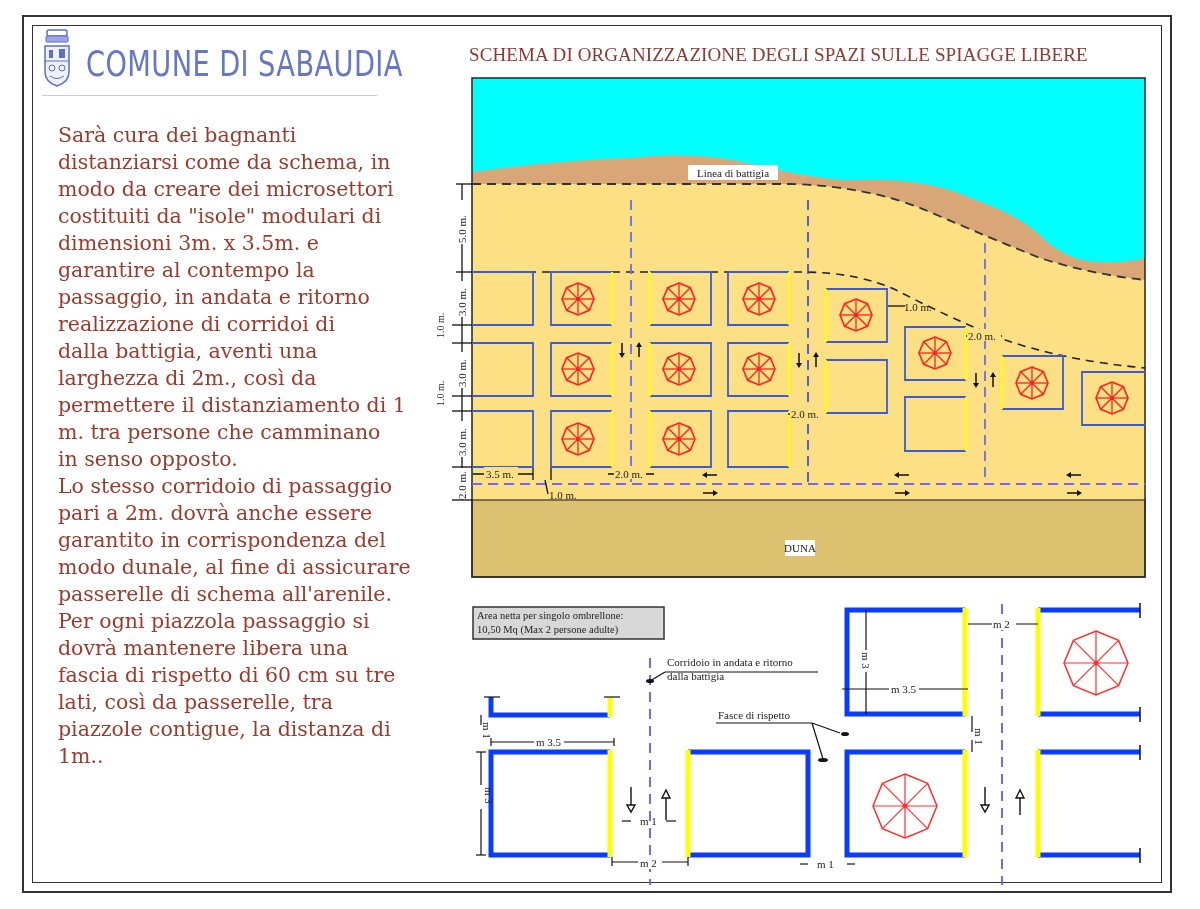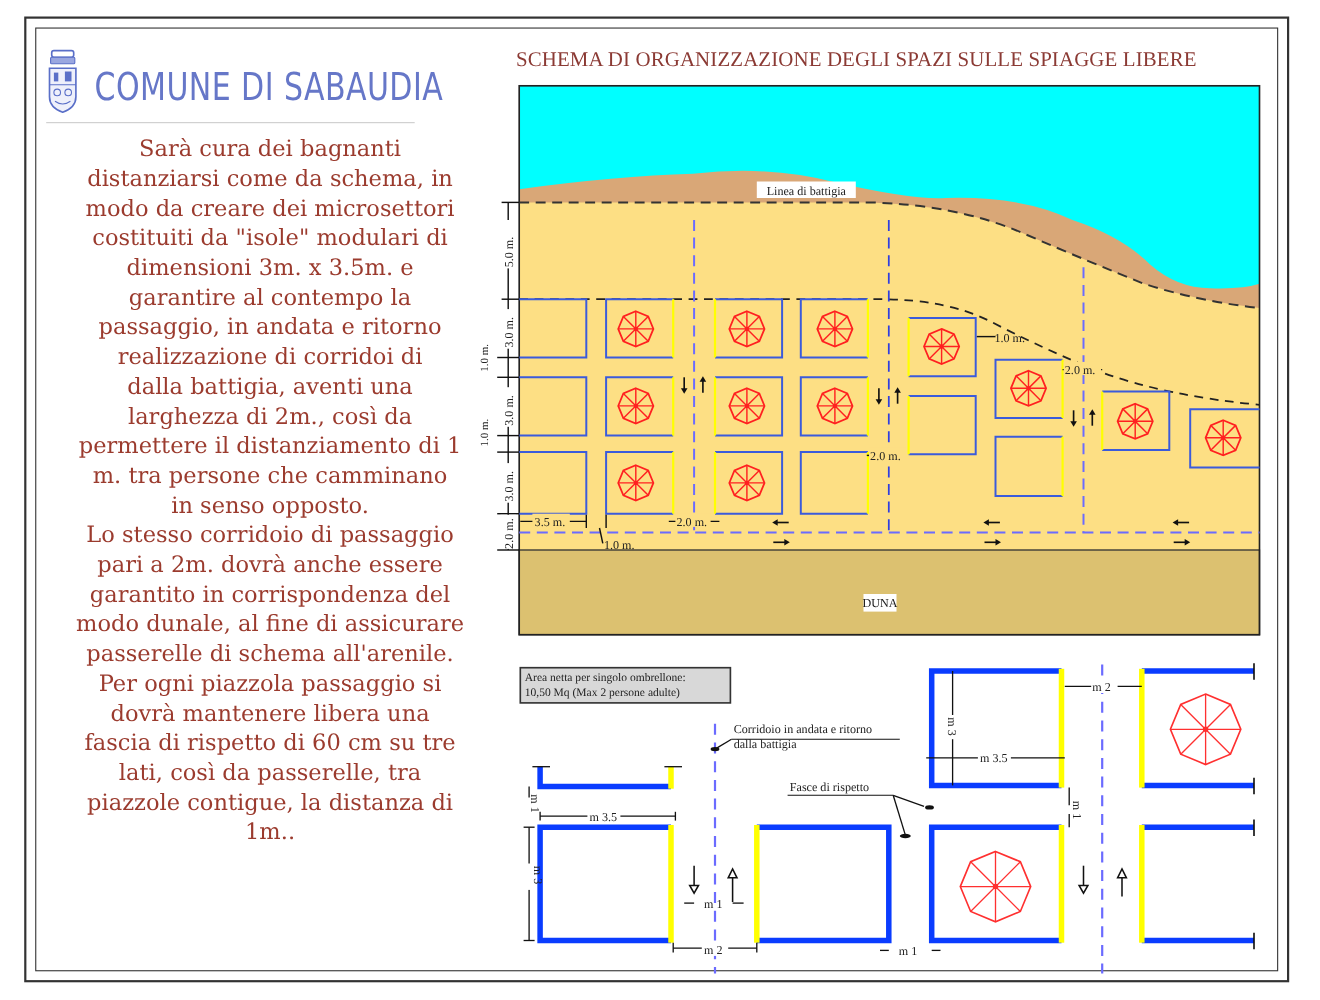--- a/index.html
+++ b/index.html
@@ -1,24 +1,24 @@
 <!DOCTYPE html>
 <html><head>
 <meta charset="utf-8">
 <style>
   html,body{margin:0;padding:0;background:#fff;}
   body{width:1200px;height:909px;position:relative;overflow:hidden;font-family:"Liberation Serif",serif;}
   .frame-outer{position:absolute;left:22px;top:15px;width:1150px;height:878px;border:2px solid #333;box-sizing:border-box;}
   .frame-inner{position:absolute;left:32px;top:25px;width:1130px;height:858px;border:1.5px solid #333;box-sizing:border-box;}
-  .logo{position:absolute;left:42px;top:44px;width:335px;height:70px;}
+  .logo{position:absolute;left:42px;top:28px;width:335px;height:70px;}
   .crest{position:absolute;left:0;top:0;width:30px;height:60px;}
   .logo-text{position:absolute;left:44px;top:16px;font-family:"DejaVu Sans",sans-serif;font-size:35px;color:#6677c8;letter-spacing:0.5px;transform:scaleX(0.78);transform-origin:left top;white-space:nowrap;font-weight:normal;}
   .logo-rule{position:absolute;left:0;top:67px;width:335px;height:1px;background:#ccc;}
   .body-text{position:absolute;left:58px;top:122px;width:375px;font-family:"DejaVu Serif",serif;font-size:20.5px;line-height:27px;color:#9b3b2e;}
-  .body-text div{white-space:nowrap;text-align:center;}
+  .body-text div{white-space:nowrap;}
   .scheme-title{position:absolute;left:469px;top:44px;font-family:"Liberation Serif",serif;font-size:19px;color:#8b3a34;white-space:nowrap;letter-spacing:0.1px;text-align:center;}
   svg.diagram{position:absolute;left:0;top:0;}
   .lbl{font-family:"Liberation Serif",serif;fill:#222;}
 </style>
 </head>
 <body>
 
 <div class="frame-outer"></div>
 <div class="frame-inner"></div>
 

